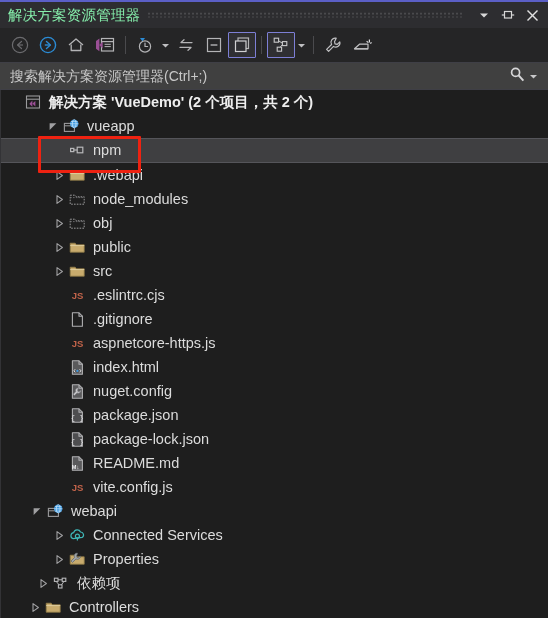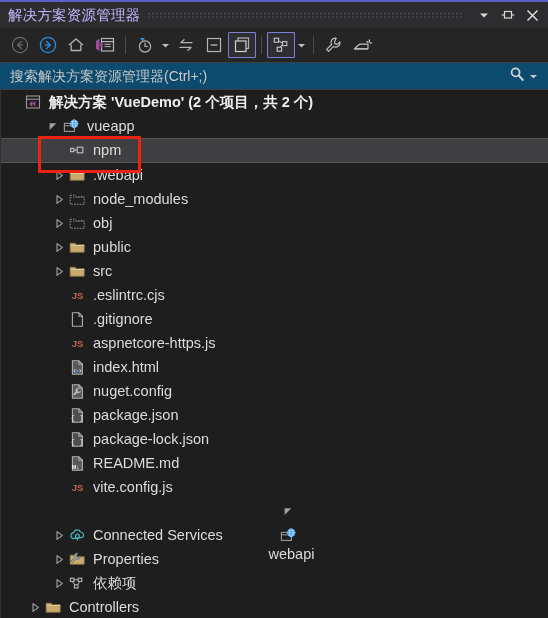--- a/index.html
+++ b/index.html
@@ -36,21 +36,21 @@
   .titlebar {
     flex: 0 0 auto;
     height: 26px;
     background: #2d2d30;
     display: flex;
     align-items: center;
     padding: 0 4px 0 8px;
     box-sizing: border-box;
   }
   .titlebar-text {
-    color: #c4b5fd;
+    color: #86efac;
     font-size: 14.5px;
     white-space: nowrap;
     letter-spacing: 0.2px;
   }
   .title-grip {
     flex: 1 1 auto;
     height: 100%;
     margin: 0 8px;
     position: relative;
     overflow: hidden;
@@ -116,21 +116,21 @@
     background: #2f2f33;
     border-radius: 1px;
     width: 28px; height: 26px;
   }
   .tb-item svg { display: block; }
 
   
   .searchbar {
     flex: 0 0 auto;
     height: 28px;
-    background: #0c4a6e;
+    background: #404040;
     border-top: 1px solid #3f3f46;
     border-bottom: 1px solid #3f3f46;
     display: flex;
     align-items: center;
     padding: 0 6px 0 10px;
     box-sizing: border-box;
   }
   .search-input {
     flex: 1 1 auto;
     background: transparent;
@@ -563,21 +563,21 @@
       </div>
       <div class="row" style="padding-left: 50px;">
         <div class="expander"></div>
         <div class="icon-slot">
           <svg width="17" height="17" viewBox="0 0 17 17">
             <text x="8.5" y="12.4" font-family="Liberation Sans, sans-serif" font-size="9.5" font-weight="bold" fill="#c1634a" text-anchor="middle">JS</text>
           </svg>
         </div>
         <span class="label">vite.config.js</span>
       </div>
-      <div class="row" style="padding-left: 28px; flex-direction: column;">
+      <div class="row" style="padding-left: 28px;">
         <div class="expander">
           <svg width="11" height="11" viewBox="0 0 11 11">
             <path d="M1.6 2.2 L8.4 2.2 L1.6 9.0 Z" fill="#a0a0a2"></path>
           </svg>
         </div>
         <div class="icon-slot">
           <svg width="17" height="17" viewBox="0 0 17 17">
             <rect x="1.4" y="5.4" width="10" height="8" fill="none" stroke="#9a9a9c" stroke-width="1.1"></rect>
             <line x1="1.4" y1="7.8" x2="11.4" y2="7.8" stroke="#9a9a9c" stroke-width="1"></line>
             <circle cx="11.2" cy="5.8" r="4.2" fill="#3d9ae2"></circle>
@@ -611,21 +611,21 @@
           </svg>
         </div>
         <div class="icon-slot">
           <svg width="17" height="17" viewBox="0 0 17 17">
             <path d="M1.2 4.2 H6.2 L7.4 5.8 H15.2 V13.2 H1.2 Z" fill="#c8ab6d" stroke="#8f7a45" stroke-width="0.8" stroke-linejoin="round"></path>
             <path d="M8.6 2.2 a2.9 2.9 0 0 0 -3.1 4.3 L2.0 10.0 l1.5 1.5 l3.5 -3.5 a2.9 2.9 0 0 0 4.3 -3.1 l-1.8 1.8 l-1.5 -0.35 l-0.35 -1.5 Z" fill="#9fa4a8" stroke="#5f6468" stroke-width="0.7" stroke-linejoin="round"></path>
           </svg>
         </div>
         <span class="label">Properties</span>
       </div>
-      <div class="row" style="padding-left: 50px;">
+      <div class="row" style="padding-left: 34px;">
         <div class="expander">
           <svg width="11" height="11" viewBox="0 0 11 11">
             <path d="M3.0 1.6 L8.4 5.5 L3.0 9.4 Z" fill="none" stroke="#a0a0a2" stroke-width="1.1" stroke-linejoin="round"></path>
           </svg>
         </div>
         <div class="icon-slot">
           <svg width="17" height="17" viewBox="0 0 17 17">
             <rect x="1.4" y="3.2" width="3.6" height="3.2" fill="none" stroke="#b8b8ba" stroke-width="1.1"></rect>
             <rect x="9.2" y="3.2" width="3.6" height="3.2" fill="none" stroke="#b8b8ba" stroke-width="1.1"></rect>
             <rect x="5.4" y="9.8" width="3.6" height="3.2" fill="none" stroke="#b8b8ba" stroke-width="1.1"></rect>

